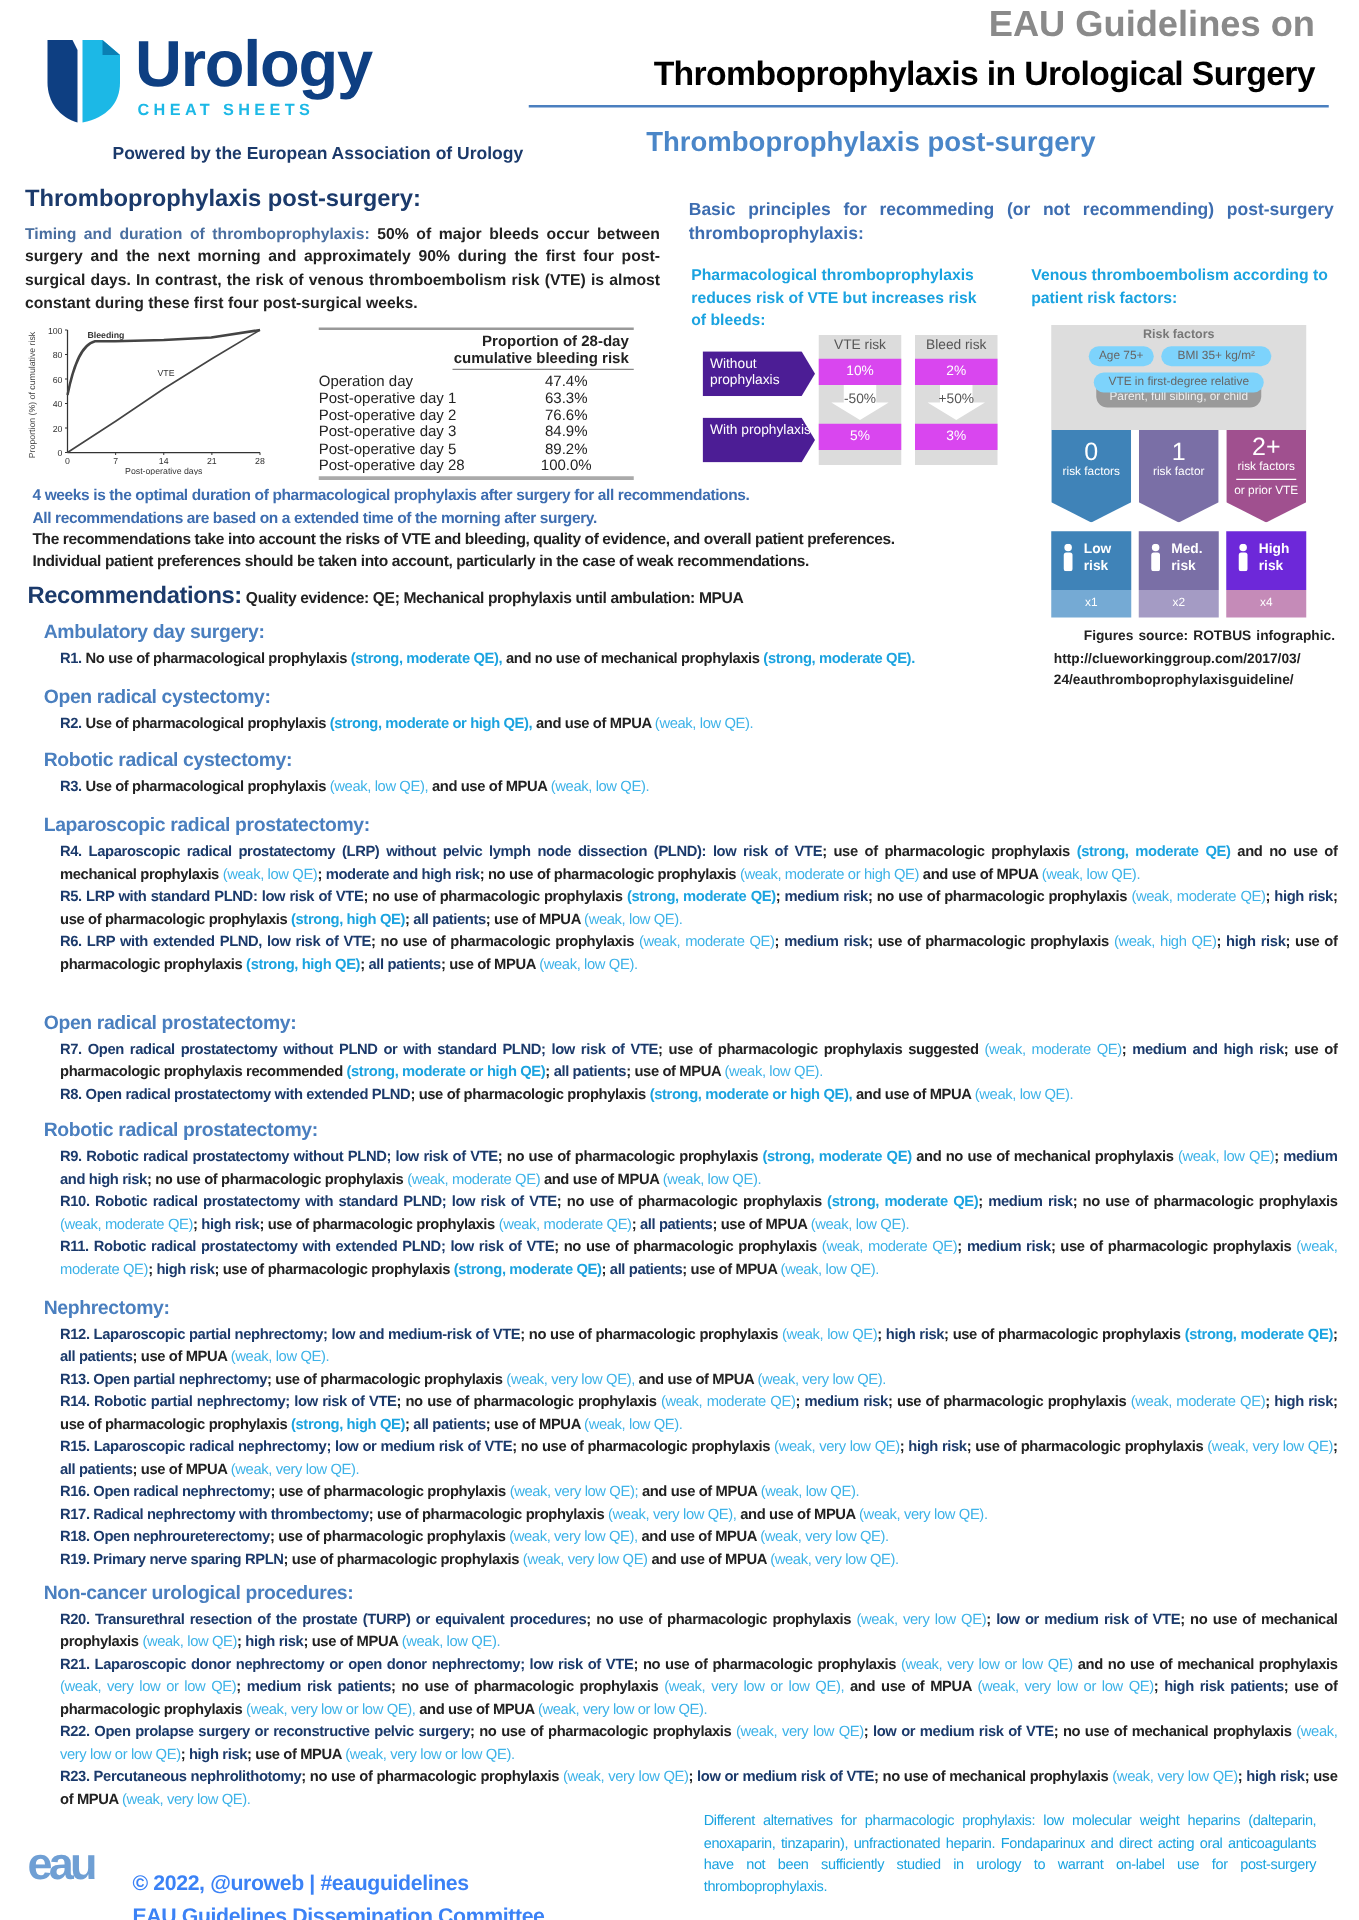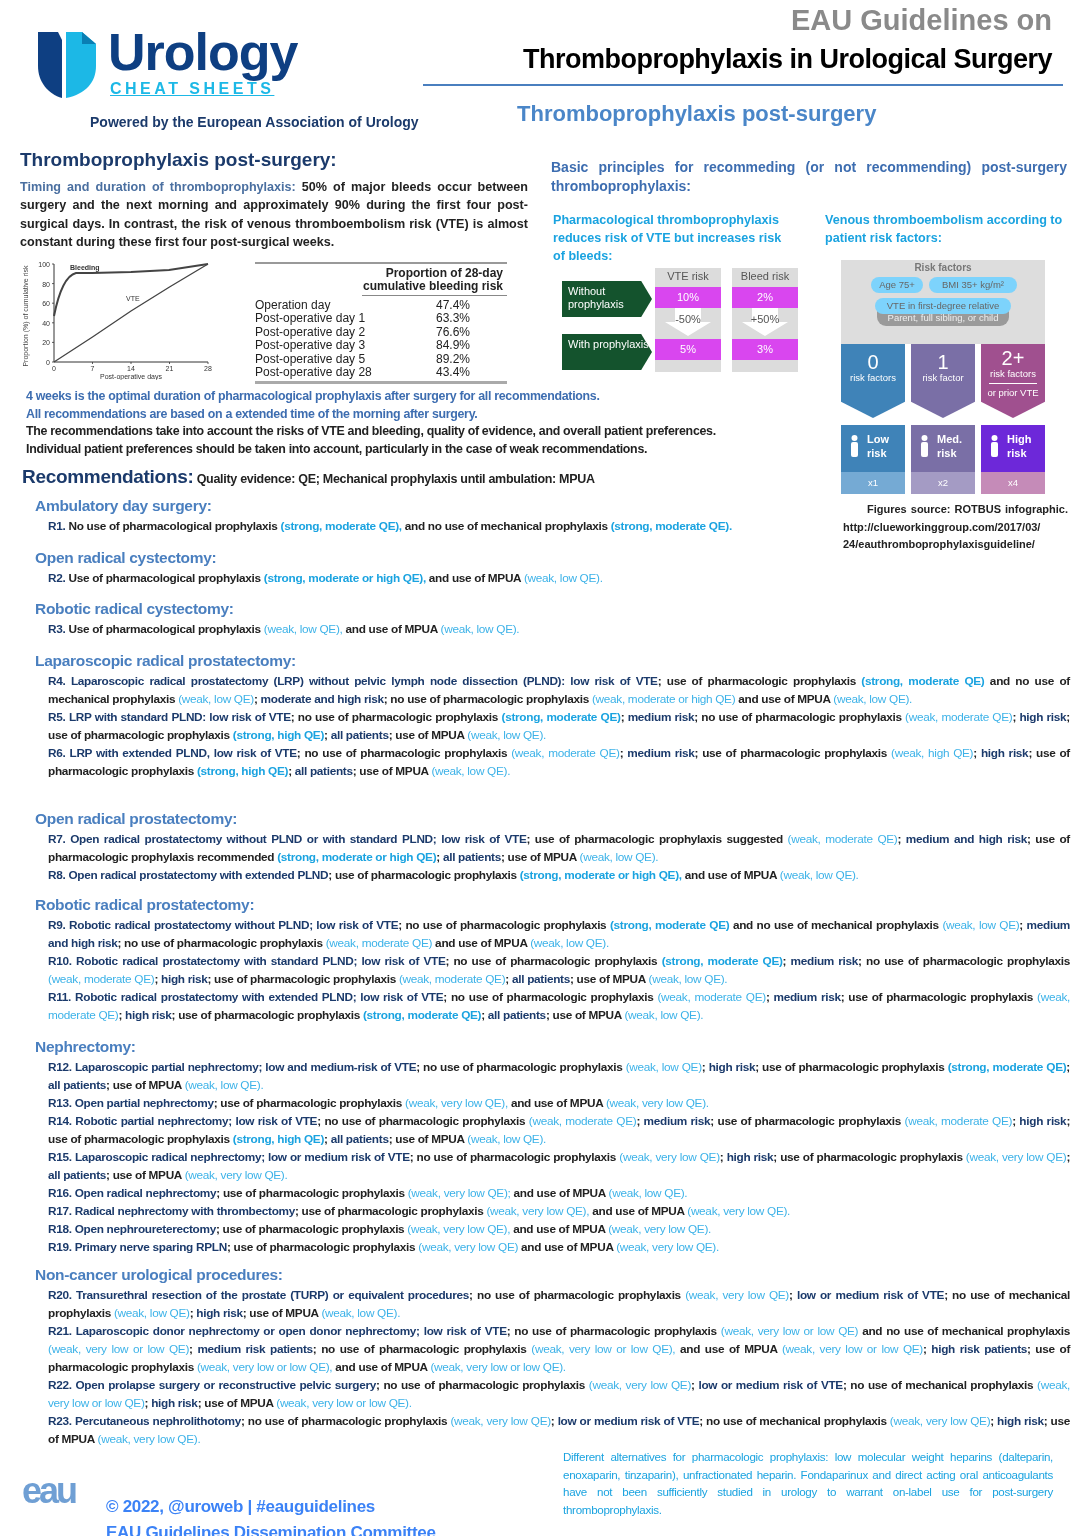--- a/index.html
+++ b/index.html
@@ -4,21 +4,21 @@
 <style>
   * { box-sizing: border-box; margin: 0; padding: 0; }
   body { width: 1087px; height: 1536px; background: #ffffff; font-family: "Liberation Sans", sans-serif; color: #111; position: relative; overflow: hidden; }
   .abs { position: absolute; }
   .condensed { font-family: "Liberation Sans Narrow", "Liberation Sans", sans-serif; letter-spacing: -0.3px; }
 
   
   #logo { left: 36px; top: 28px; width: 290px; height: 72px; }
   #logo .shield { position: absolute; left: 0; top: 0; width: 64px; height: 72px; }
   #logo .wordmark { position: absolute; left: 72px; top: -6px; font-size: 52px; font-weight: bold; color: #0e3f82; letter-spacing: -1px; }
-  #logo .sub { position: absolute; left: 74px; top: 52px; font-size: 16px; font-weight: bold; color: #1cb8e6; letter-spacing: 3.5px; text-decoration: underline; }
+  #logo .sub { position: absolute; left: 74px; top: 52px; font-size: 13px; font-weight: bold; color: #1cb8e6; letter-spacing: 3.5px; }
   #powered { left: 90px; top: 114px; font-size: 14px; font-weight: bold; color: #1b3a6b; }
   #eau-title { right: 35px; top: 4px; font-size: 29px; font-weight: bold; color: #8a8a8a; text-align: right; }
   #main-title { right: 35px; top: 44px; font-size: 27px; font-weight: bold; color: #000; text-align: right; letter-spacing: -0.5px; }
   #title-rule { left: 423px; top: 84px; width: 640px; height: 2px; background: #4a7fbf; }
   #subtitle { left: 517px; top: 101px; font-size: 22px; font-weight: bold; color: #4a86c8; }
 
   
   #sec-heading { left: 20px; top: 149px; font-size: 19px; font-weight: bold; color: #1b3a6b; }
   #timing { left: 20px; top: 178px; width: 508px; font-size: 12.6px; font-weight: bold; line-height: 18.4px; text-align: justify; color: #222; }
   #timing .lead { color: #4a6fa0; }
@@ -42,21 +42,21 @@
   #principles { left: 551px; top: 158px; width: 516px; font-size: 14px; font-weight: bold; color: #3d6db0; line-height: 19px; text-align: justify; }
   #pharm-head { left: 553px; top: 211px; width: 240px; font-size: 12.6px; font-weight: bold; color: #1aa3e0; line-height: 18px; }
   #vte-head { left: 825px; top: 211px; width: 240px; font-size: 12.6px; font-weight: bold; color: #1aa3e0; line-height: 18px; }
 
   #pharm-fig { left: 562px; top: 268px; width: 240px; height: 104px; }
   #pharm-fig .col { position: absolute; background: #dcdcdc; }
   #pharm-fig .colhdr { position: absolute; width: 100%; text-align: center; font-size: 11px; color: #555; top: 2px; }
   #pharm-fig .cell { position: absolute; left: 0; width: 100%; height: 21px; background: #d946ef; color: #fff; font-size: 11px; text-align: center; line-height: 21px; }
   #pharm-fig .arrow { position: absolute; left: 10px; width: 46px; height: 28px; }
   #pharm-fig .arrowtxt { position: absolute; width: 100%; text-align: center; font-size: 11px; color: #555; }
-  #pharm-fig .rowlbl { position: absolute; left: 0; width: 90px; height: 36px; background: #14532d; color: #fff; font-size: 11px; line-height: 13px; padding: 4px 0 0 6px; clip-path: polygon(0 0, 88% 0, 100% 50%, 88% 100%, 0 100%); }
+  #pharm-fig .rowlbl { position: absolute; left: 0; width: 90px; height: 36px; background: #4c1d95; color: #fff; font-size: 11px; line-height: 13px; padding: 4px 0 0 6px; clip-path: polygon(0 0, 88% 0, 100% 50%, 88% 100%, 0 100%); }
 
   #risk-fig { left: 841px; top: 260px; width: 204px; height: 228px; }
   #risk-fig .top { position: absolute; left: 0; top: 0; width: 204px; height: 84px; background: #dddddd; }
   #risk-fig .rf-title { position: absolute; width: 100%; top: 2px; text-align: center; font-size: 10px; font-weight: bold; color: #777; }
   #risk-fig .pill { position: absolute; background: #7dd3fc; border-radius: 9px; font-size: 9.5px; color: #666; text-align: center; height: 16px; line-height: 16px; }
   #risk-fig .pill-sub { position: absolute; background: #9a9a9a; border-radius: 0 0 9px 9px; font-size: 9.5px; color: #eee; text-align: center; height: 16px; line-height: 16px; }
   #risk-fig .cat { position: absolute; top: 84px; width: 64px; height: 74px; color: #fff; text-align: center; clip-path: polygon(0 0, 100% 0, 100% 78%, 50% 100%, 0 78%); }
   #risk-fig .cat .num { font-size: 20px; margin-top: 8px; line-height: 20px; }
   #risk-fig .cat .txt { font-size: 9.5px; line-height: 12px; }
   #risk-fig .lvl { position: absolute; top: 165px; width: 64px; height: 47px; color: #fff; }
@@ -171,21 +171,21 @@
   <div class="row">
       <span class="lbl">Post-operative day 3</span>
       <span class="val">84.9%</span>
     </div>
   <div class="row">
       <span class="lbl">Post-operative day 5</span>
       <span class="val">89.2%</span>
     </div>
   <div class="row">
       <span class="lbl">Post-operative day 28</span>
-      <span class="val">43.4%</span>
+      <span class="val">100.0%</span>
     </div>
   <div class="rule-bot"></div>
 </div>
 
 <div id="notes" class="abs condensed">
   <div class="n1">4 weeks is the optimal duration of pharmacological prophylaxis after surgery for all recommendations.</div>
   <div class="n2">All recommendations are based on a extended time of the morning after surgery.</div>
   <div class="n3">The recommendations take into account the risks of VTE and bleeding, quality of evidence, and overall patient preferences.</div>
   <div class="n4">Individual patient preferences should be taken into account, particularly in the case of weak recommendations.</div>
 </div>

